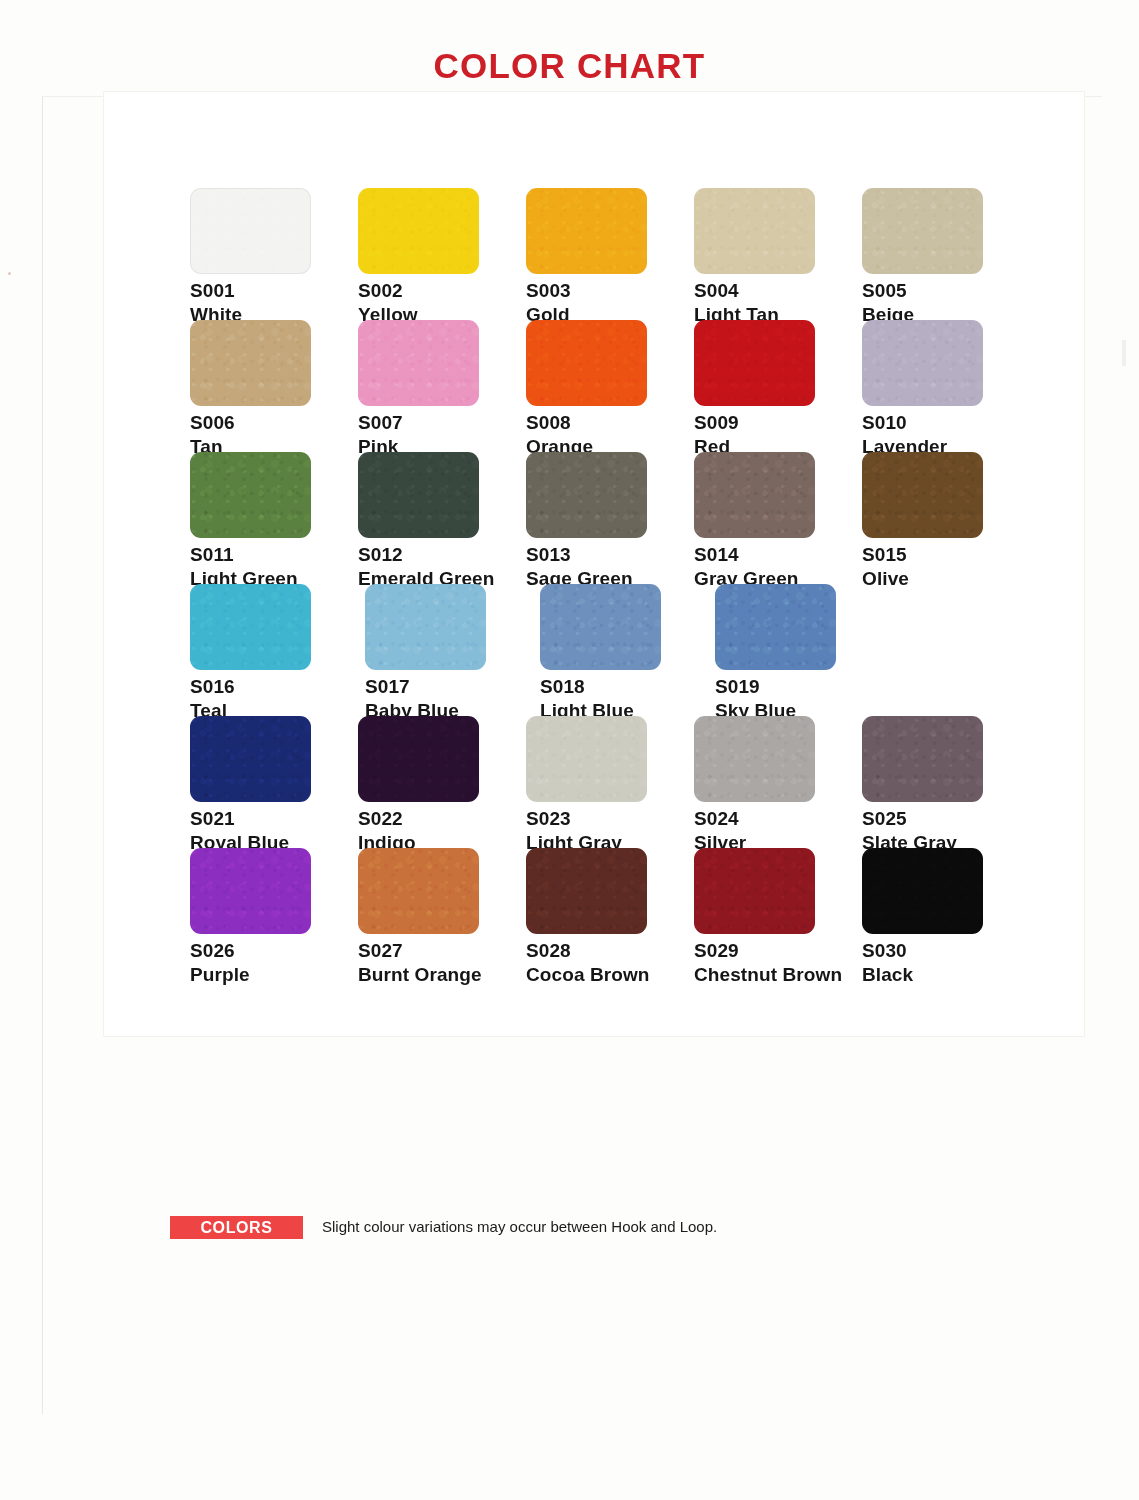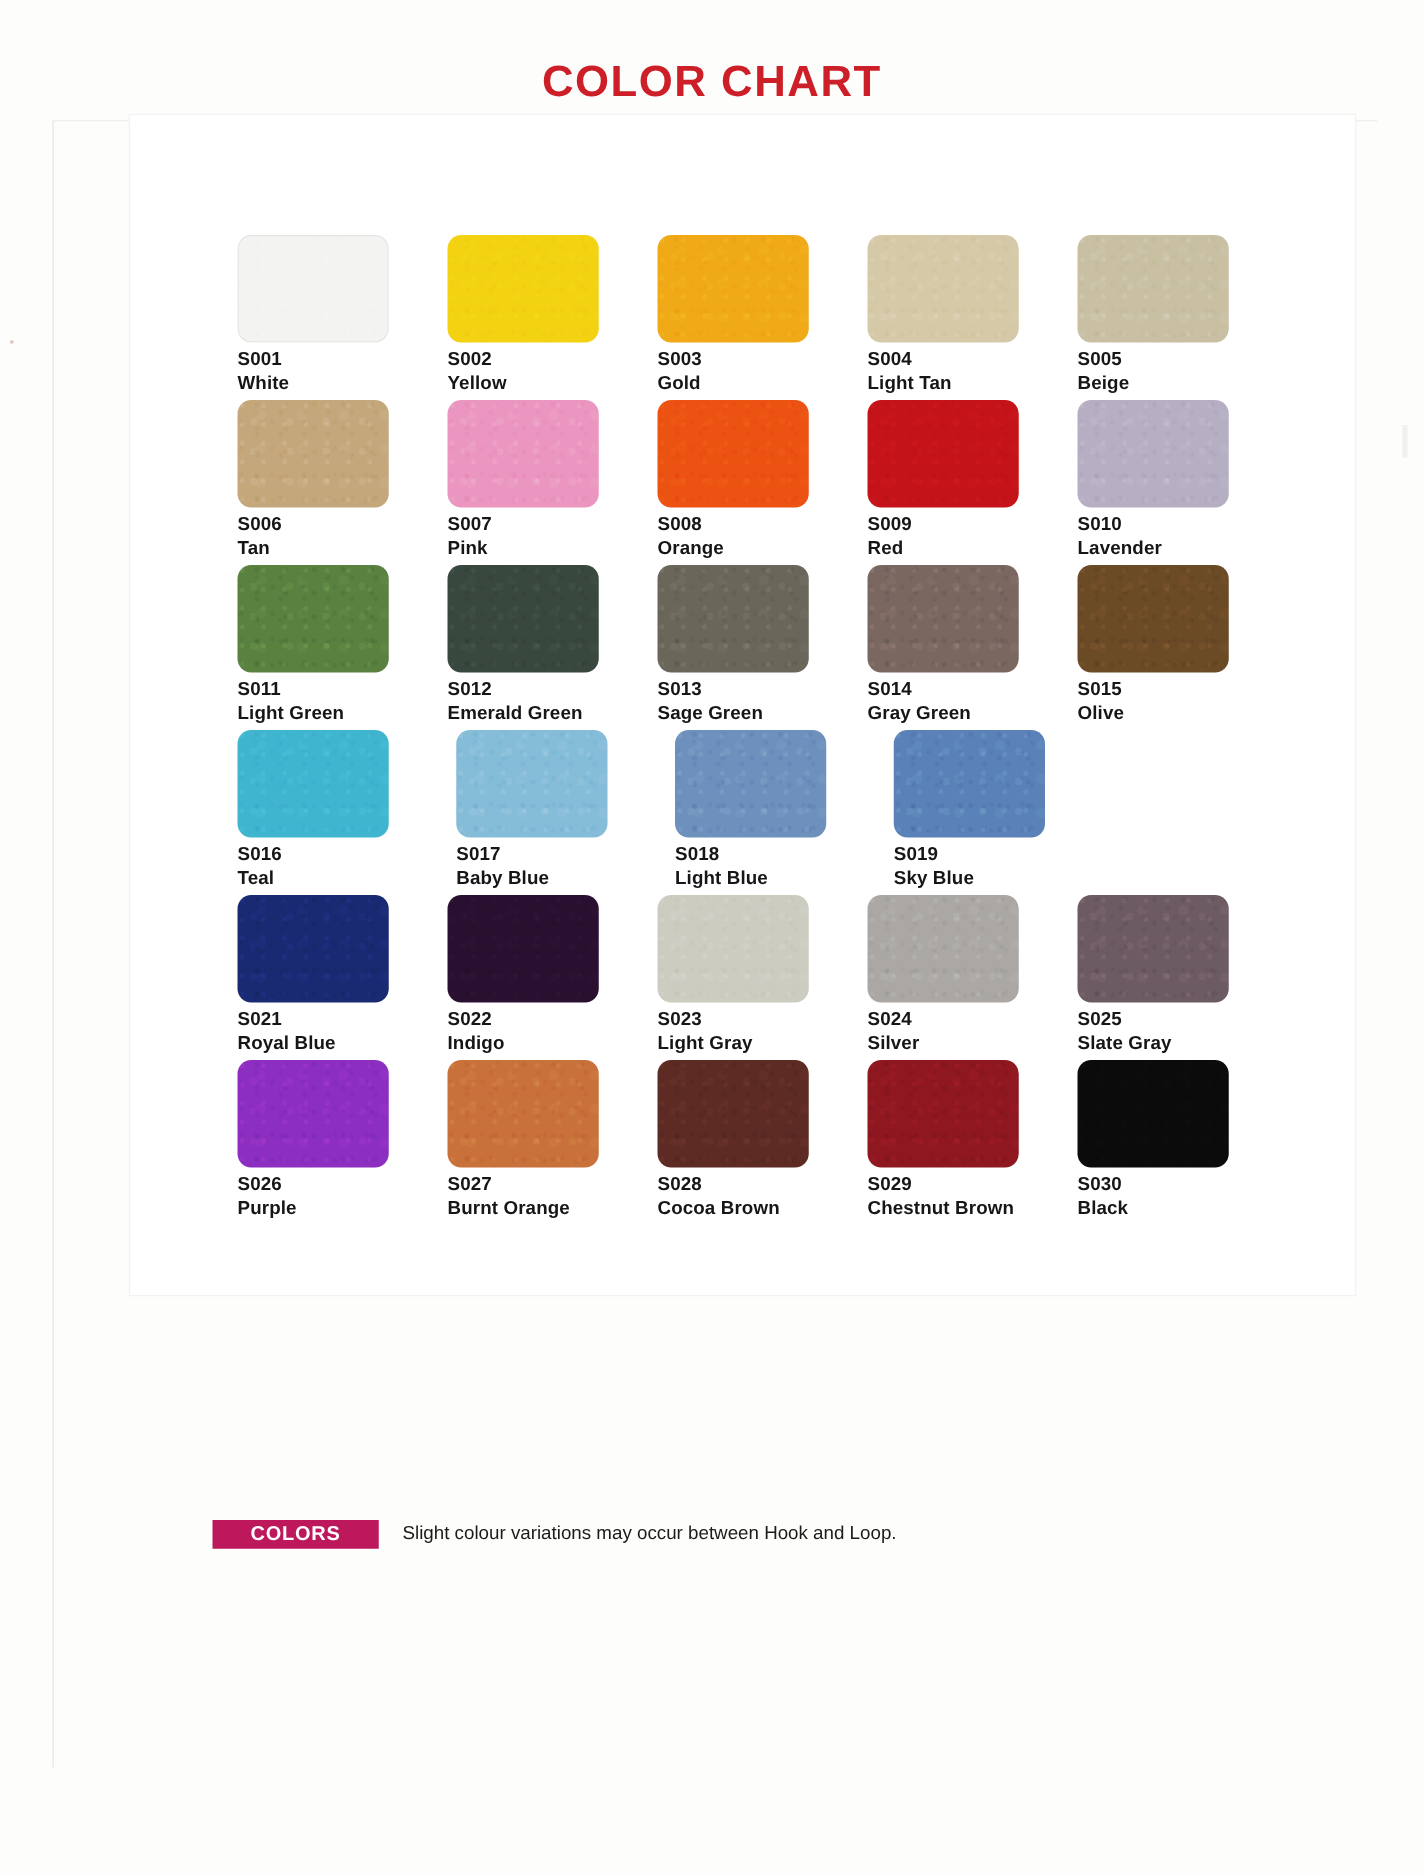--- a/index.html
+++ b/index.html
@@ -66,36 +66,36 @@
       radial-gradient(circle at 12% 84%, rgba(0,0,0,.05) 0 2px, transparent 2px),
       radial-gradient(circle at 57% 45%, rgba(255,255,255,.05) 0 4px, transparent 4px);
     background-size:17px 15px,23px 19px,29px 24px,19px 17px,25px 21px,33px 27px;
     mix-blend-mode:overlay;
     pointer-events:none;
   }
   .swatch.lightborder{box-shadow:inset 0 0 0 1px rgba(0,0,0,.06);}
 
   .label{
     margin-top:5px;
-    font-size:15px;
+    font-size:19px;
     font-weight:bold;
     color:#161616;
     line-height:1.26;
     white-space:nowrap;
     letter-spacing:.1px;
   }
 
   
   .footer{
     position:absolute;left:170px;top:1216px;
     display:flex;align-items:flex-start;
   }
   .colors-badge{
     width:133px;height:23px;
-    background:#be185d;
+    background:#ef4444;
     color:#ffffff;
     font-size:16px;font-weight:bold;
     display:flex;align-items:center;justify-content:center;
     letter-spacing:.6px;
     flex:none;
   }
   .footer-text{
     margin-left:19px;
     font-size:15px;
     color:#1b1b1b;

